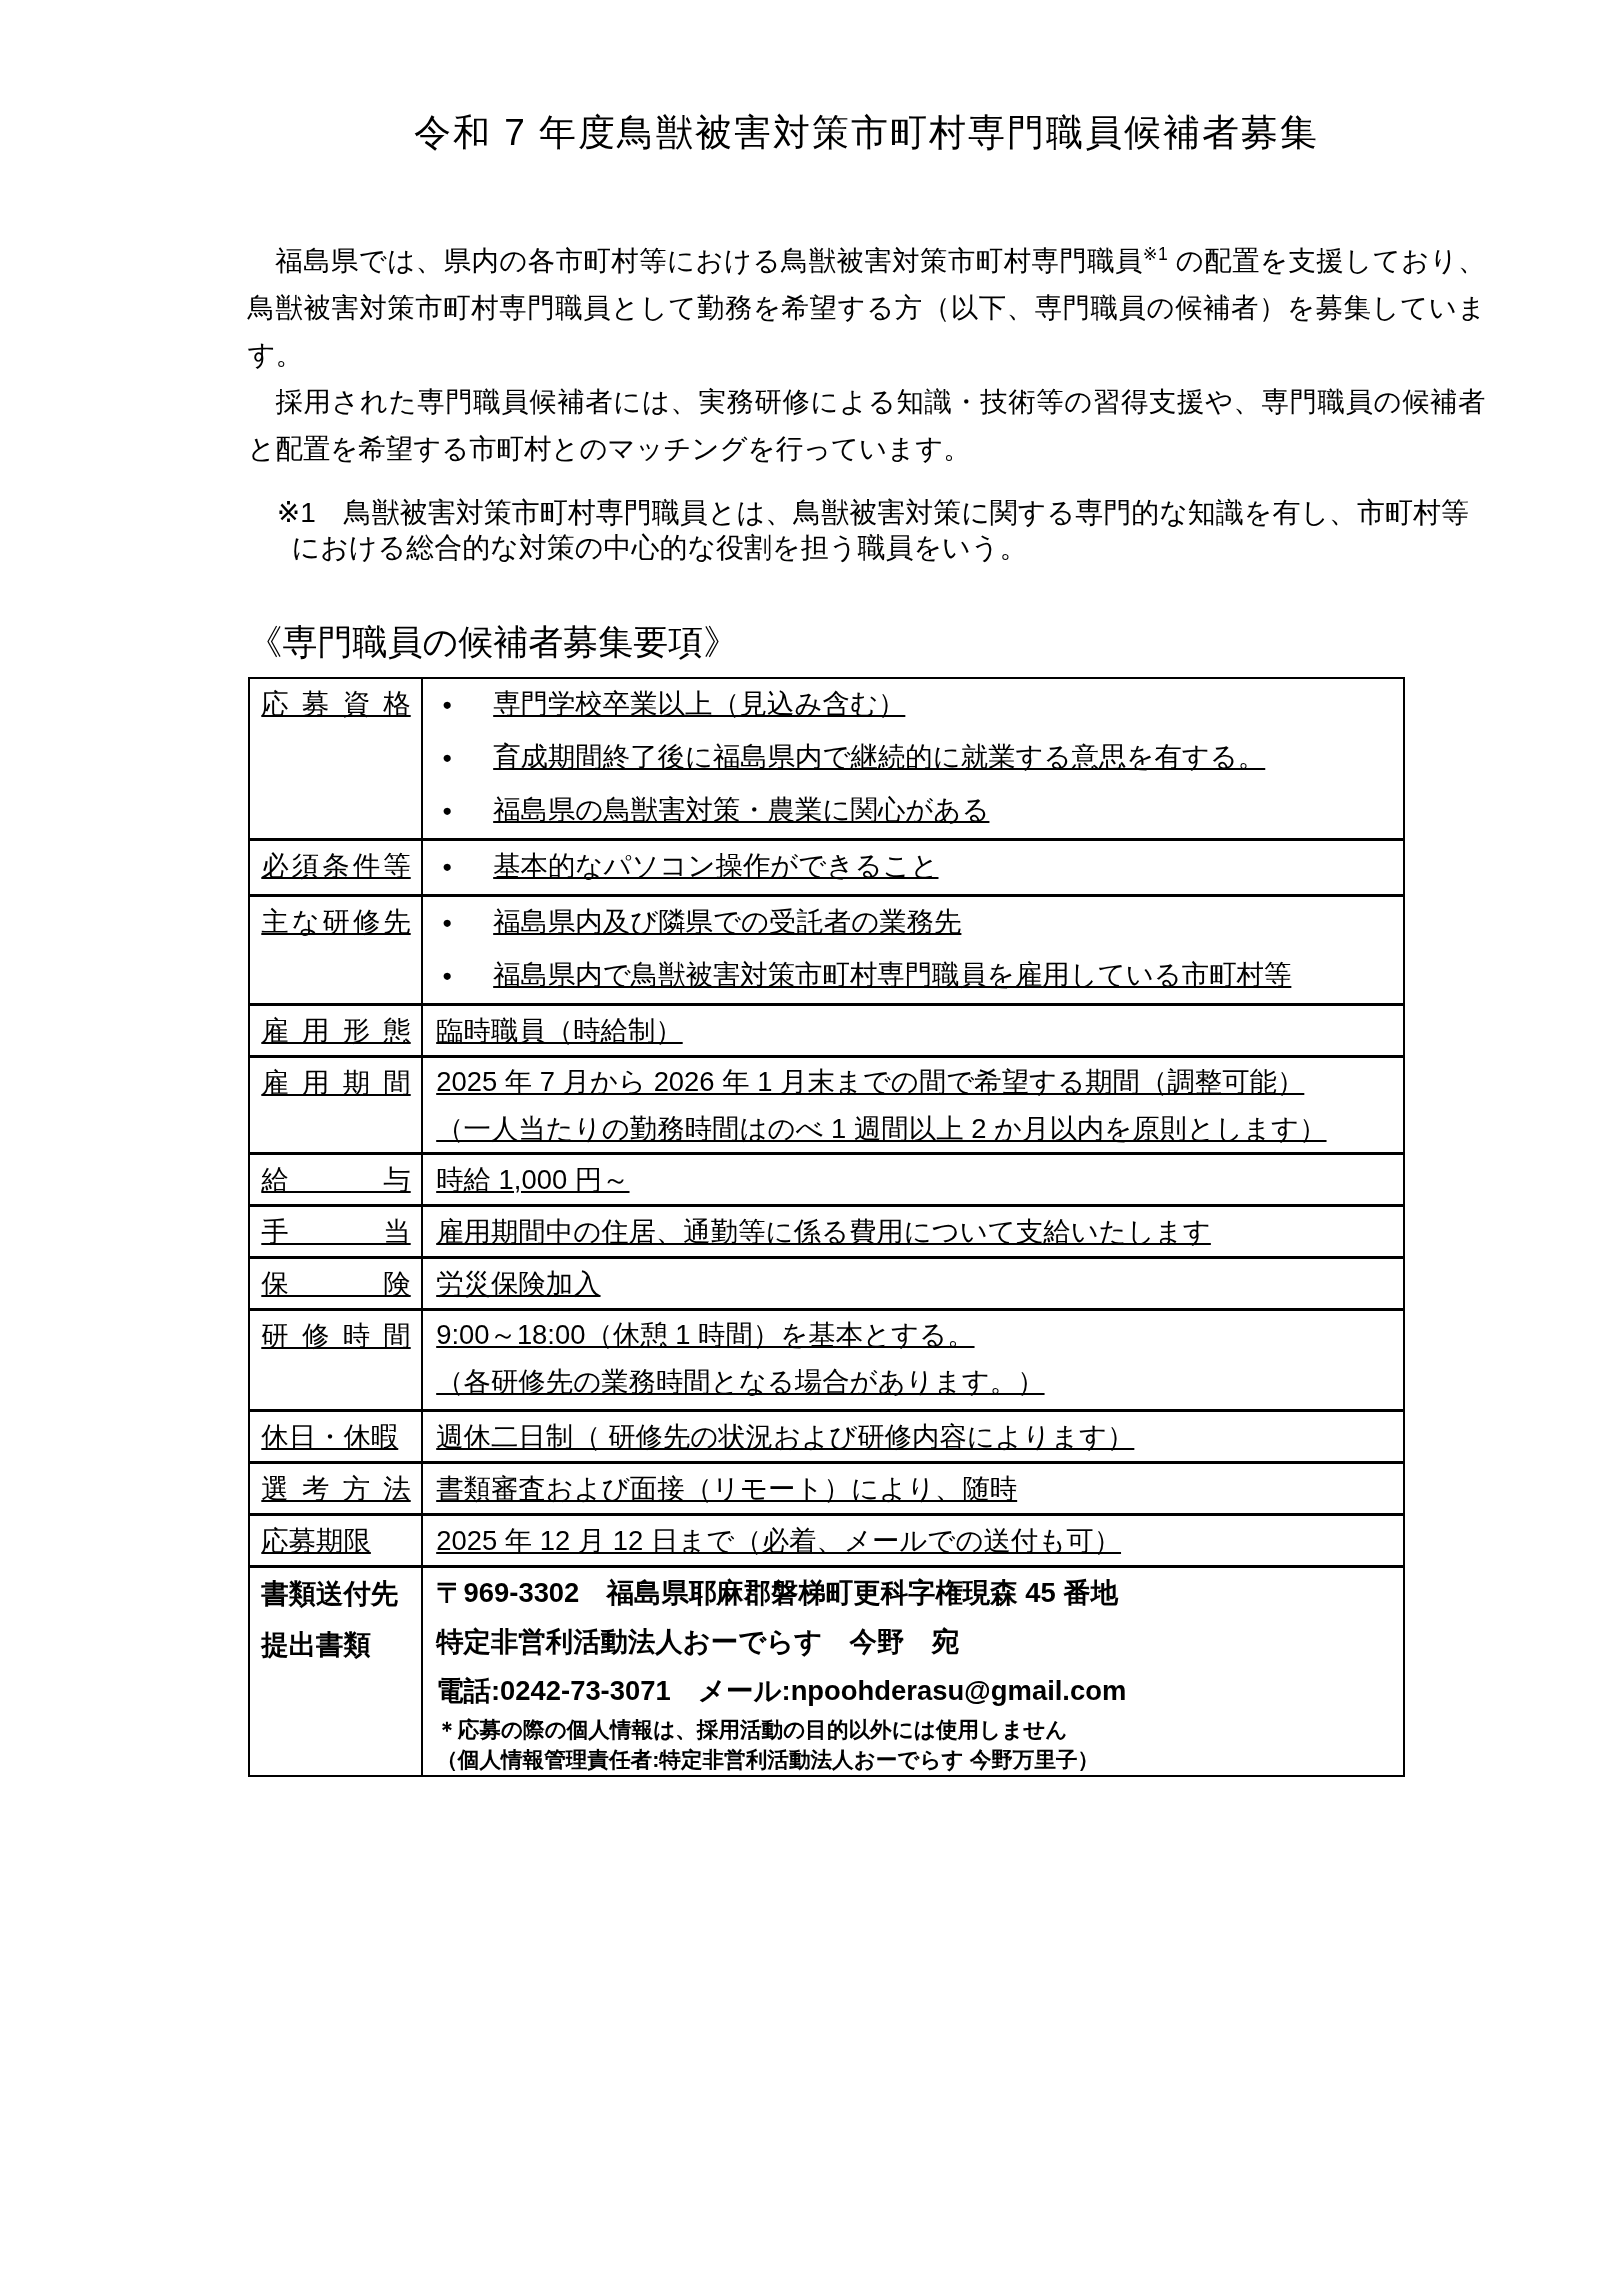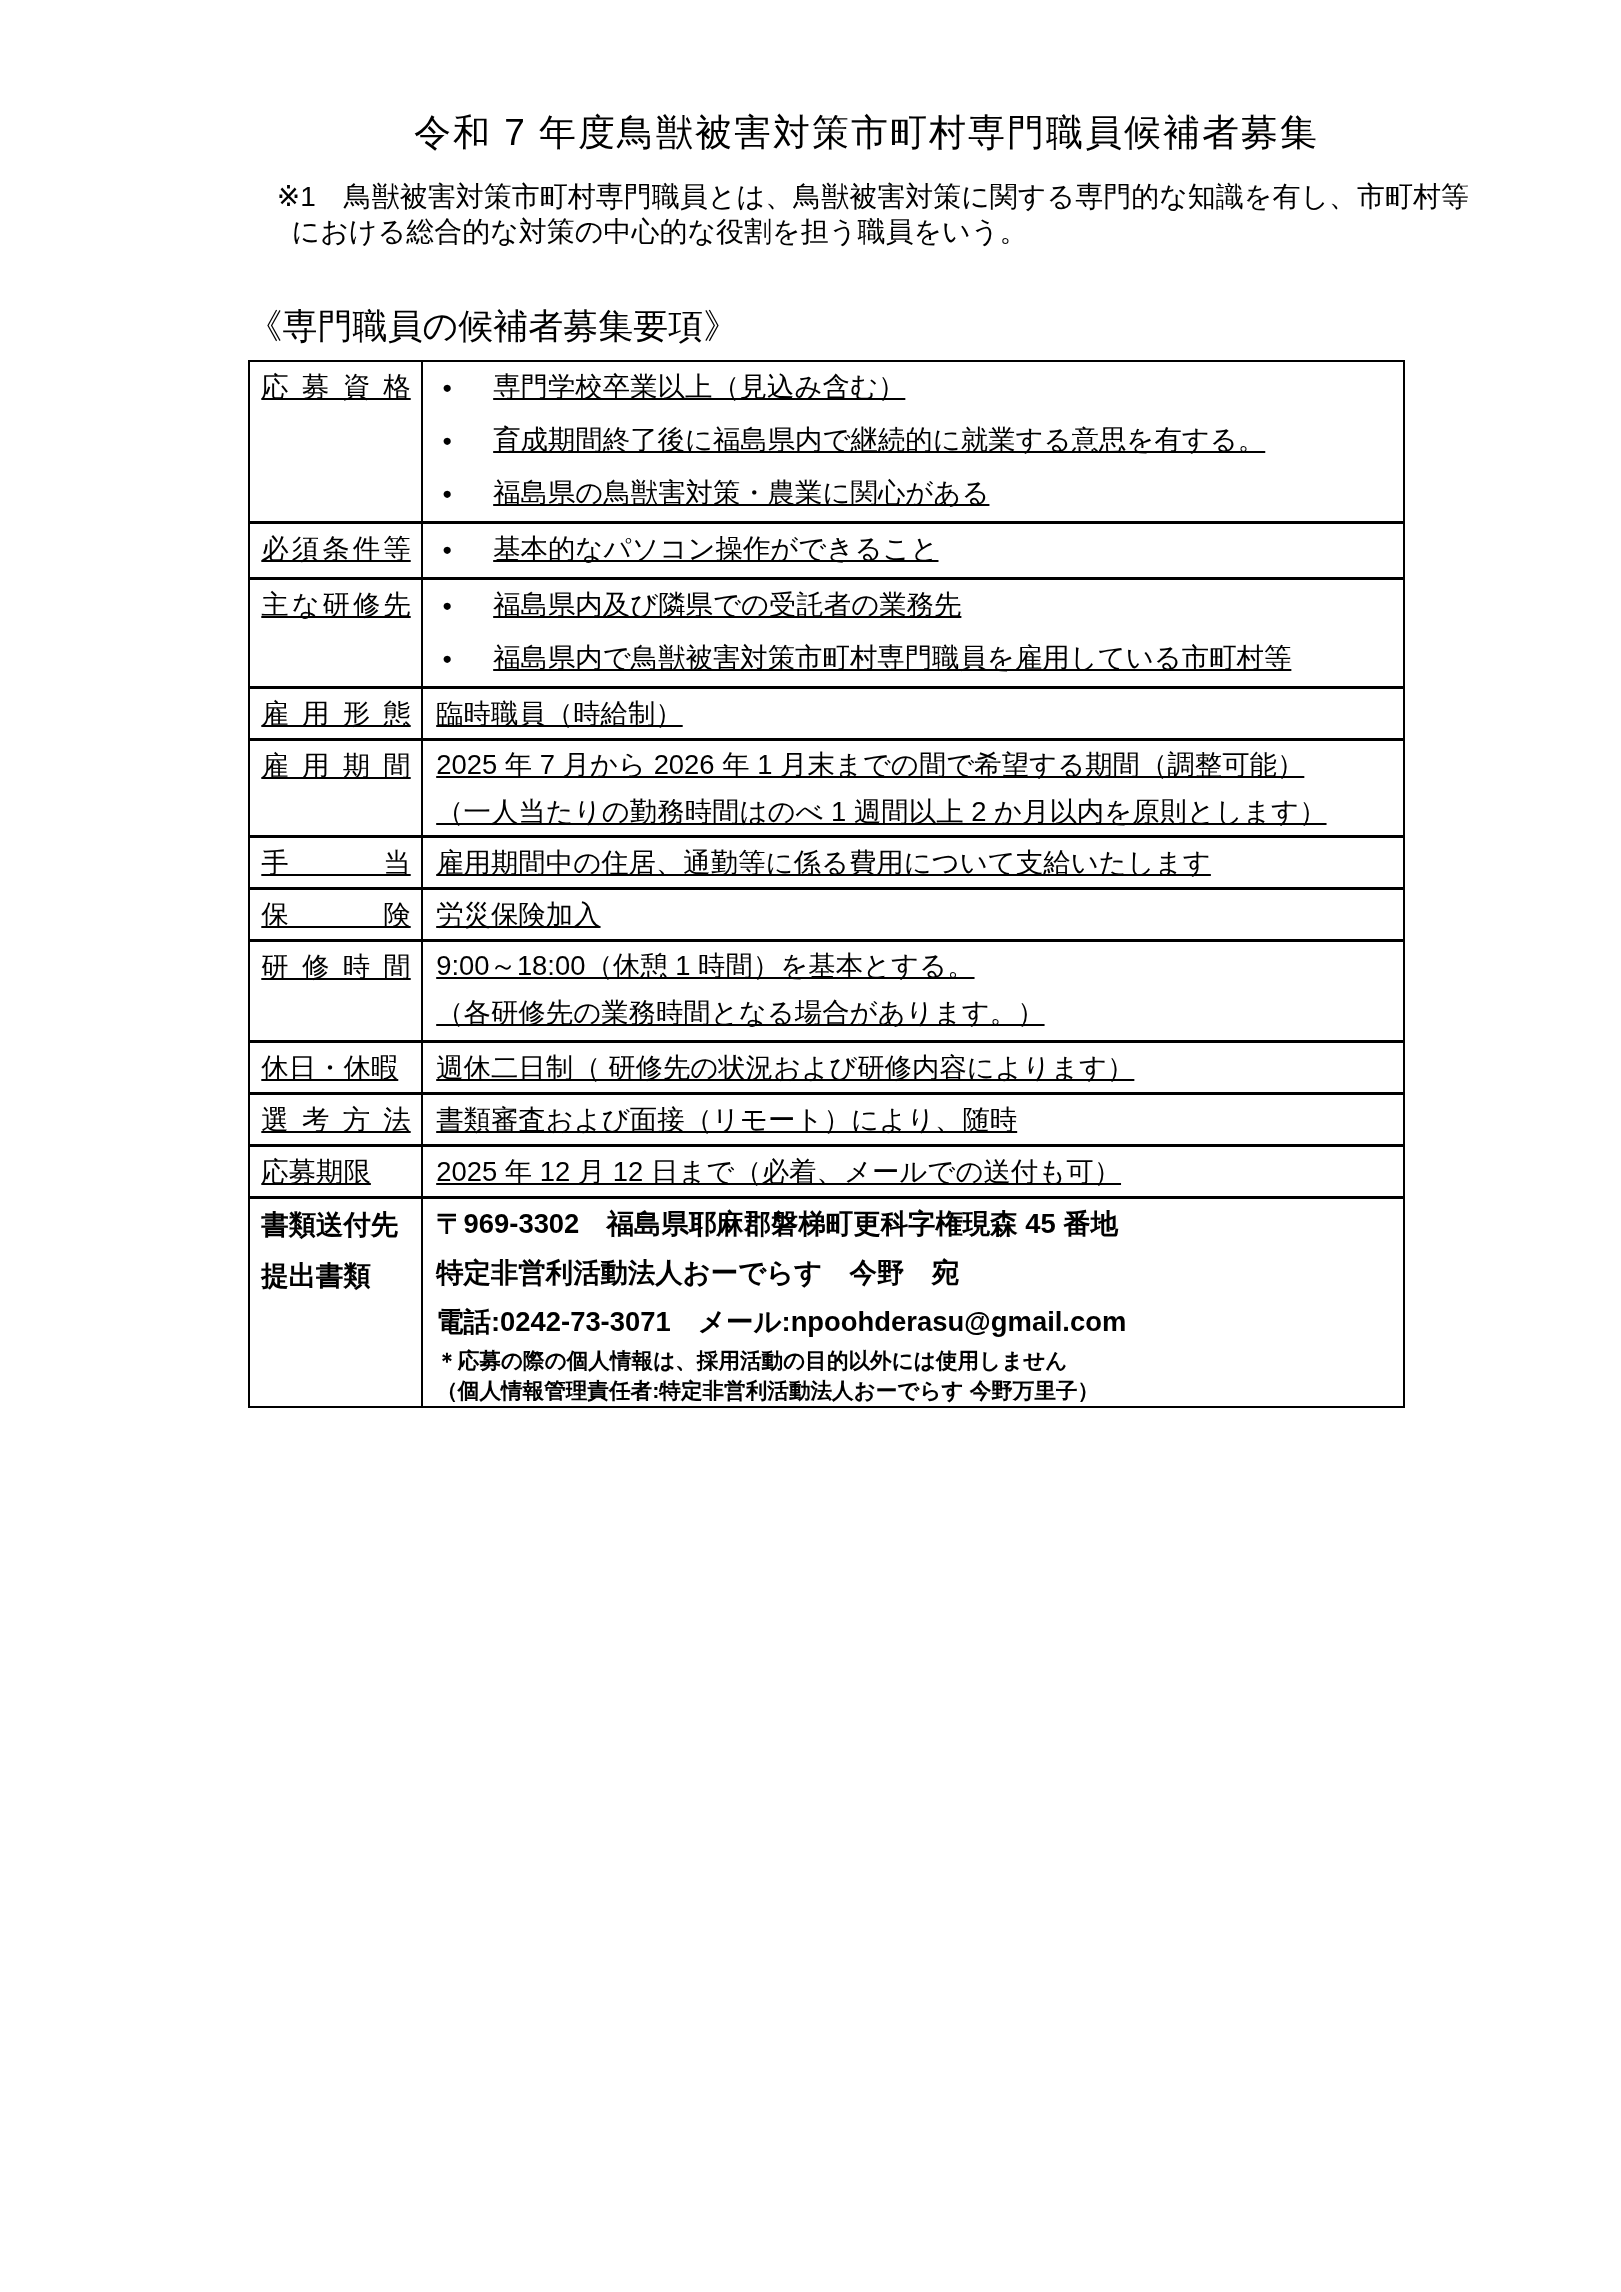--- a/index.html
+++ b/index.html
@@ -133,20 +133,24 @@
     white-space: nowrap;
   }
 </style>
 </head>
 <body>
 
 <div class="page">
 
   <div class="doc-title">令和 7 年度鳥獣被害対策市町村専門職員候補者募集</div>
 
+  <div class="intro">
+    <p><span>　福島県では、県内の各市町村等における鳥獣被害対策市町村専門職員</span><span class="sup-ref">※1</span><span> の配置を支援しており、鳥獣被害対策市町村専門職員として勤務を希望する方（以下、専門職員の候補者）を募集しています。</span></p>
+    <p>　採用された専門職員候補者には、実務研修による知識・技術等の習得支援や、専門職員の候補者と配置を希望する市町村とのマッチングを行っています。</p>
+  </div>
 
   <div class="footnote">※1　鳥獣被害対策市町村専門職員とは、鳥獣被害対策に関する専門的な知識を有し、市町村等における総合的な対策の中心的な役割を担う職員をいう。</div>
 
   <div class="section-heading">《専門職員の候補者募集要項》</div>
 
   <table class="doc-table">
     <colgroup>
       <col style="width:173px">
       <col>
     </colgroup>
@@ -176,20 +180,24 @@
         <td class="lbl j">雇用形態</td>
         <td class="val">臨時職員（時給制）</td>
       </tr>
       <tr class="r5">
         <td class="lbl j">雇用期間</td>
         <td class="val">
           <div class="line">2025 年 7 月から 2026 年 1 月末までの間で希望する期間（調整可能）</div>
           <div class="line">（一人当たりの勤務時間はのべ 1 週間以上 2 か月以内を原則とします）</div>
         </td>
       </tr>
+      <tr class="r6">
+        <td class="lbl j">給与</td>
+        <td class="val">時給 1,000 円～</td>
+      </tr>
       <tr class="r7">
         <td class="lbl j">手当</td>
         <td class="val">雇用期間中の住居、通勤等に係る費用について支給いたします</td>
       </tr>
       <tr class="r8">
         <td class="lbl j">保険</td>
         <td class="val">労災保険加入</td>
       </tr>
       <tr class="r9">
         <td class="lbl j">研修時間</td>

